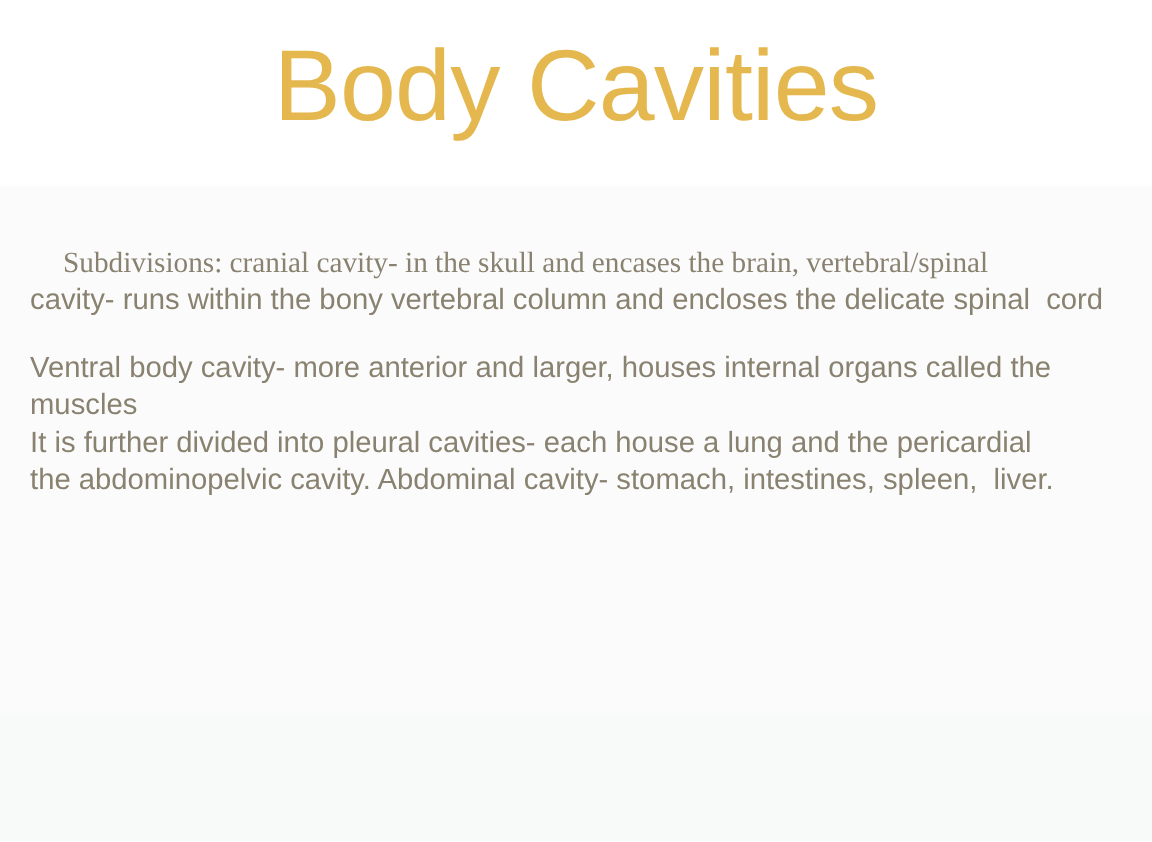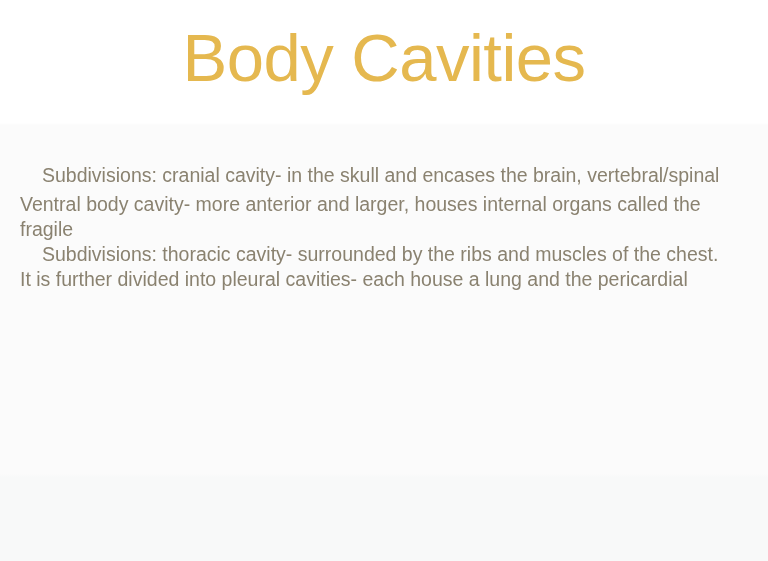--- a/index.html
+++ b/index.html
@@ -48,39 +48,41 @@
     width: 744px;
     font-size: 19.5px;
     line-height: 25px;
     color: var(--color-body-text, #8a8270);
   }
   .body-line {
     white-space: pre; 
   }
   .body-line.indent {
     text-indent: 22px;
+    font-family: Liberation Serif, serif;
   }
   .paragraph.second {
-    margin-top: 4px;
+    margin-top: 20px;
   }
 </style>
 </head>
 <body>
 
 <div class="slide">
 
   <h1 class="slide-title">Body Cavities</h1>
 
   <div class="slide-body">
 
     <div class="paragraph first">
       <div class="body-line indent">Subdivisions: cranial cavity- in the skull and encases the brain, vertebral/spinal</div>
+      <div class="body-line">cavity- runs within the bony vertebral column and encloses the delicate spinal  cord</div>
     </div>
 
     <div class="paragraph second">
       <div class="body-line">Ventral body cavity- more anterior and larger, houses internal organs called the</div>
-      <div class="body-line">fragile</div>
-      <div class="body-line indent">Subdivisions: thoracic cavity- surrounded by the ribs and muscles of the chest.</div>
+      <div class="body-line">muscles</div>
       <div class="body-line">It is further divided into pleural cavities- each house a lung and the pericardial</div>
+      <div class="body-line">the abdominopelvic cavity. Abdominal cavity- stomach, intestines, spleen,  liver.</div>
     </div>
 
   </div>
 </div>
 
 </body></html>

